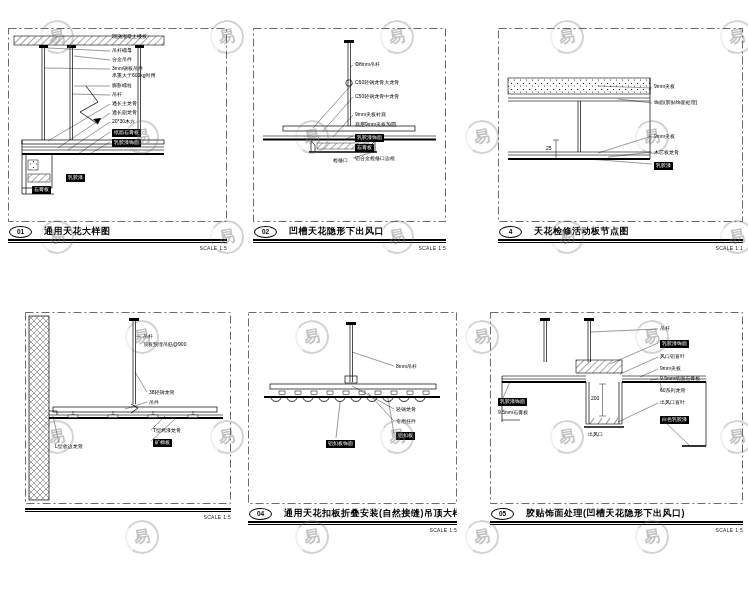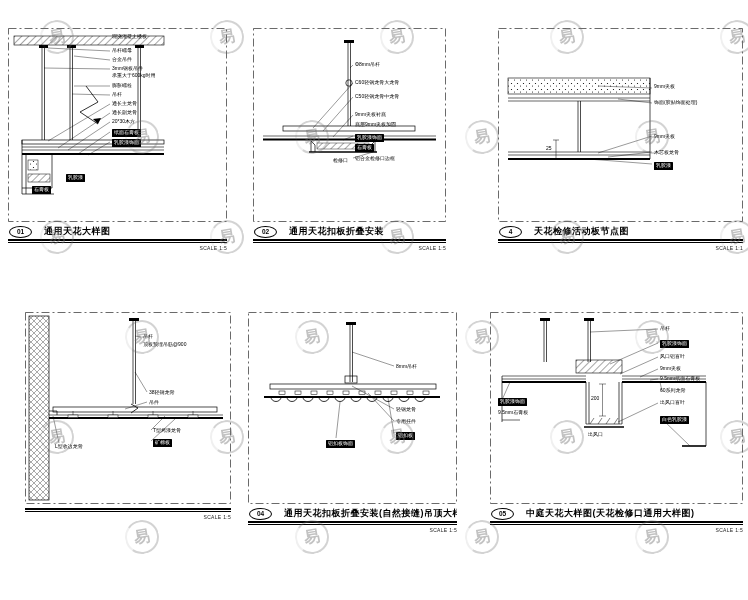--- a/index.html
+++ b/index.html
@@ -153,21 +153,21 @@
         <span class="dlabel" style="left: 102px; top: 94px;">底层9mm夹板加固</span>
         <span class="dlabel tag" style="left: 102px; top: 106px;">乳胶漆饰面</span>
         <span class="dlabel tag" style="left: 102px; top: 116px;">石膏板</span>
         <span class="dlabel" style="left: 102px; top: 128px;">铝合金检修口边框</span>
         <span class="dlabel" style="left: 80px; top: 130px;">检修口</span>
       </div>
   </div>
   <div class="caption">
     <div class="cap-line">
       <span class="num">02</span>
-      <span class="cap-text">通用天花扣板折叠安装</span>
+      <span class="cap-text">凹槽天花隐形下出风口</span>
     </div>
     <div class="rule"></div>
     <div class="cap-scale">SCALE 1:5</div>
   </div>
 </div>
 
 <div class="sheet-panel r1" style="left:498px;top:28px;width:245px">
   <div class="drawing">
     <svg class="art" viewBox="0 0 245 194">
       <rect x="0.5" y="0.5" width="244" height="193" fill="none" stroke="#444" stroke-width="0.8" stroke-dasharray="8 3 2 3"></rect>
@@ -374,21 +374,21 @@
         <span class="dlabel tag" style="left: 170px; top: 104px;">白色乳胶漆</span>
         <span class="dlabel tag" style="left: 8px; top: 86px;">乳胶漆饰面</span>
         <span class="dlabel" style="left: 8px; top: 98px;">9.5mm石膏板</span>
         <span class="dlabel" style="left: 101px; top: 84px;">200</span>
         <span class="dlabel" style="left: 98px; top: 120px;">出风口</span>
       </div>
   </div>
   <div class="caption">
     <div class="cap-line">
       <span class="num">05</span>
-      <span class="cap-text">中庭天花大样图(天花检修口通用大样图)</span>
+      <span class="cap-text">胶贴饰面处理(凹槽天花隐形下出风口)</span>
     </div>
     <div class="rule"></div>
     <div class="cap-scale">SCALE 1:5</div>
   </div>
 </div>
 
 <div id="wmlayer">
     <div class="wm" style="left: 55px; top: 35px;">易</div>
     <div class="wm" style="left: 225px; top: 35px;">易</div>
     <div class="wm" style="left: 395px; top: 35px;">易</div>

